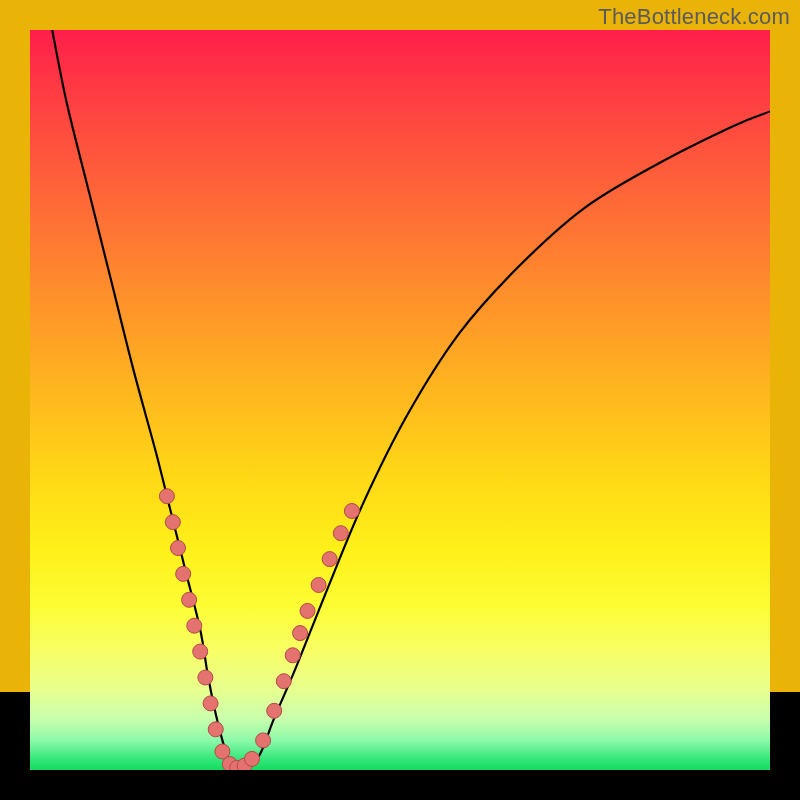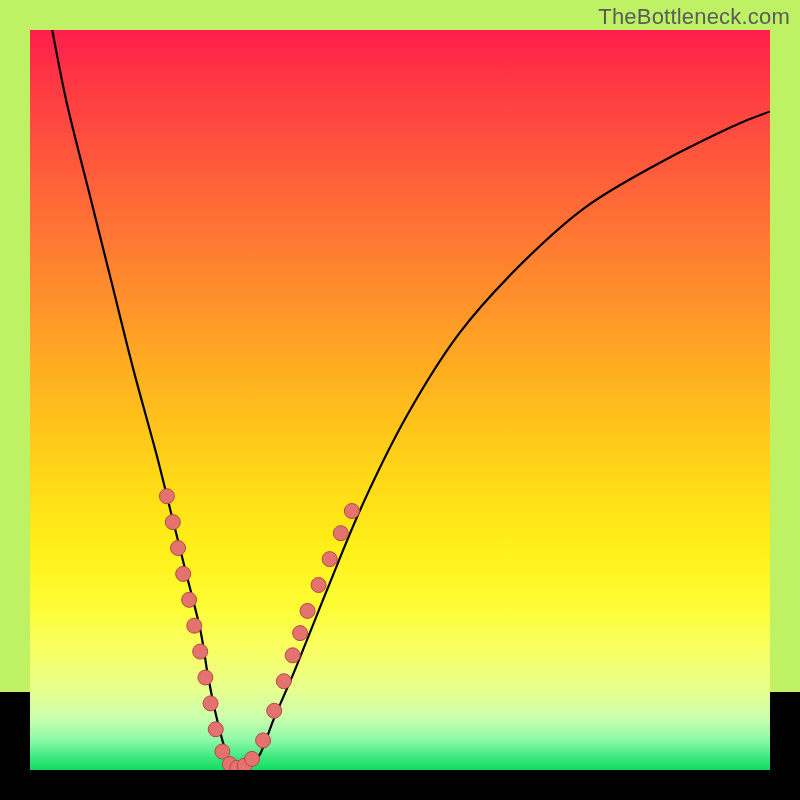--- a/index.html
+++ b/index.html
@@ -10,21 +10,21 @@
     background: #000;
     overflow: hidden;
     font-family: Arial, Helvetica, sans-serif;
   }
   .frame {
     position: absolute;
     left: 0;
     top: 0;
     width: 800px;
     height: 692px;
-    background: #bef264;
+    background: #eab308;
   }
   .plot-area {
     position: absolute;
     left: 30px;
     top: 30px;
     width: 740px;
     height: 740px;
     
     background: linear-gradient(to bottom,
       #ff1e4a 0%,

